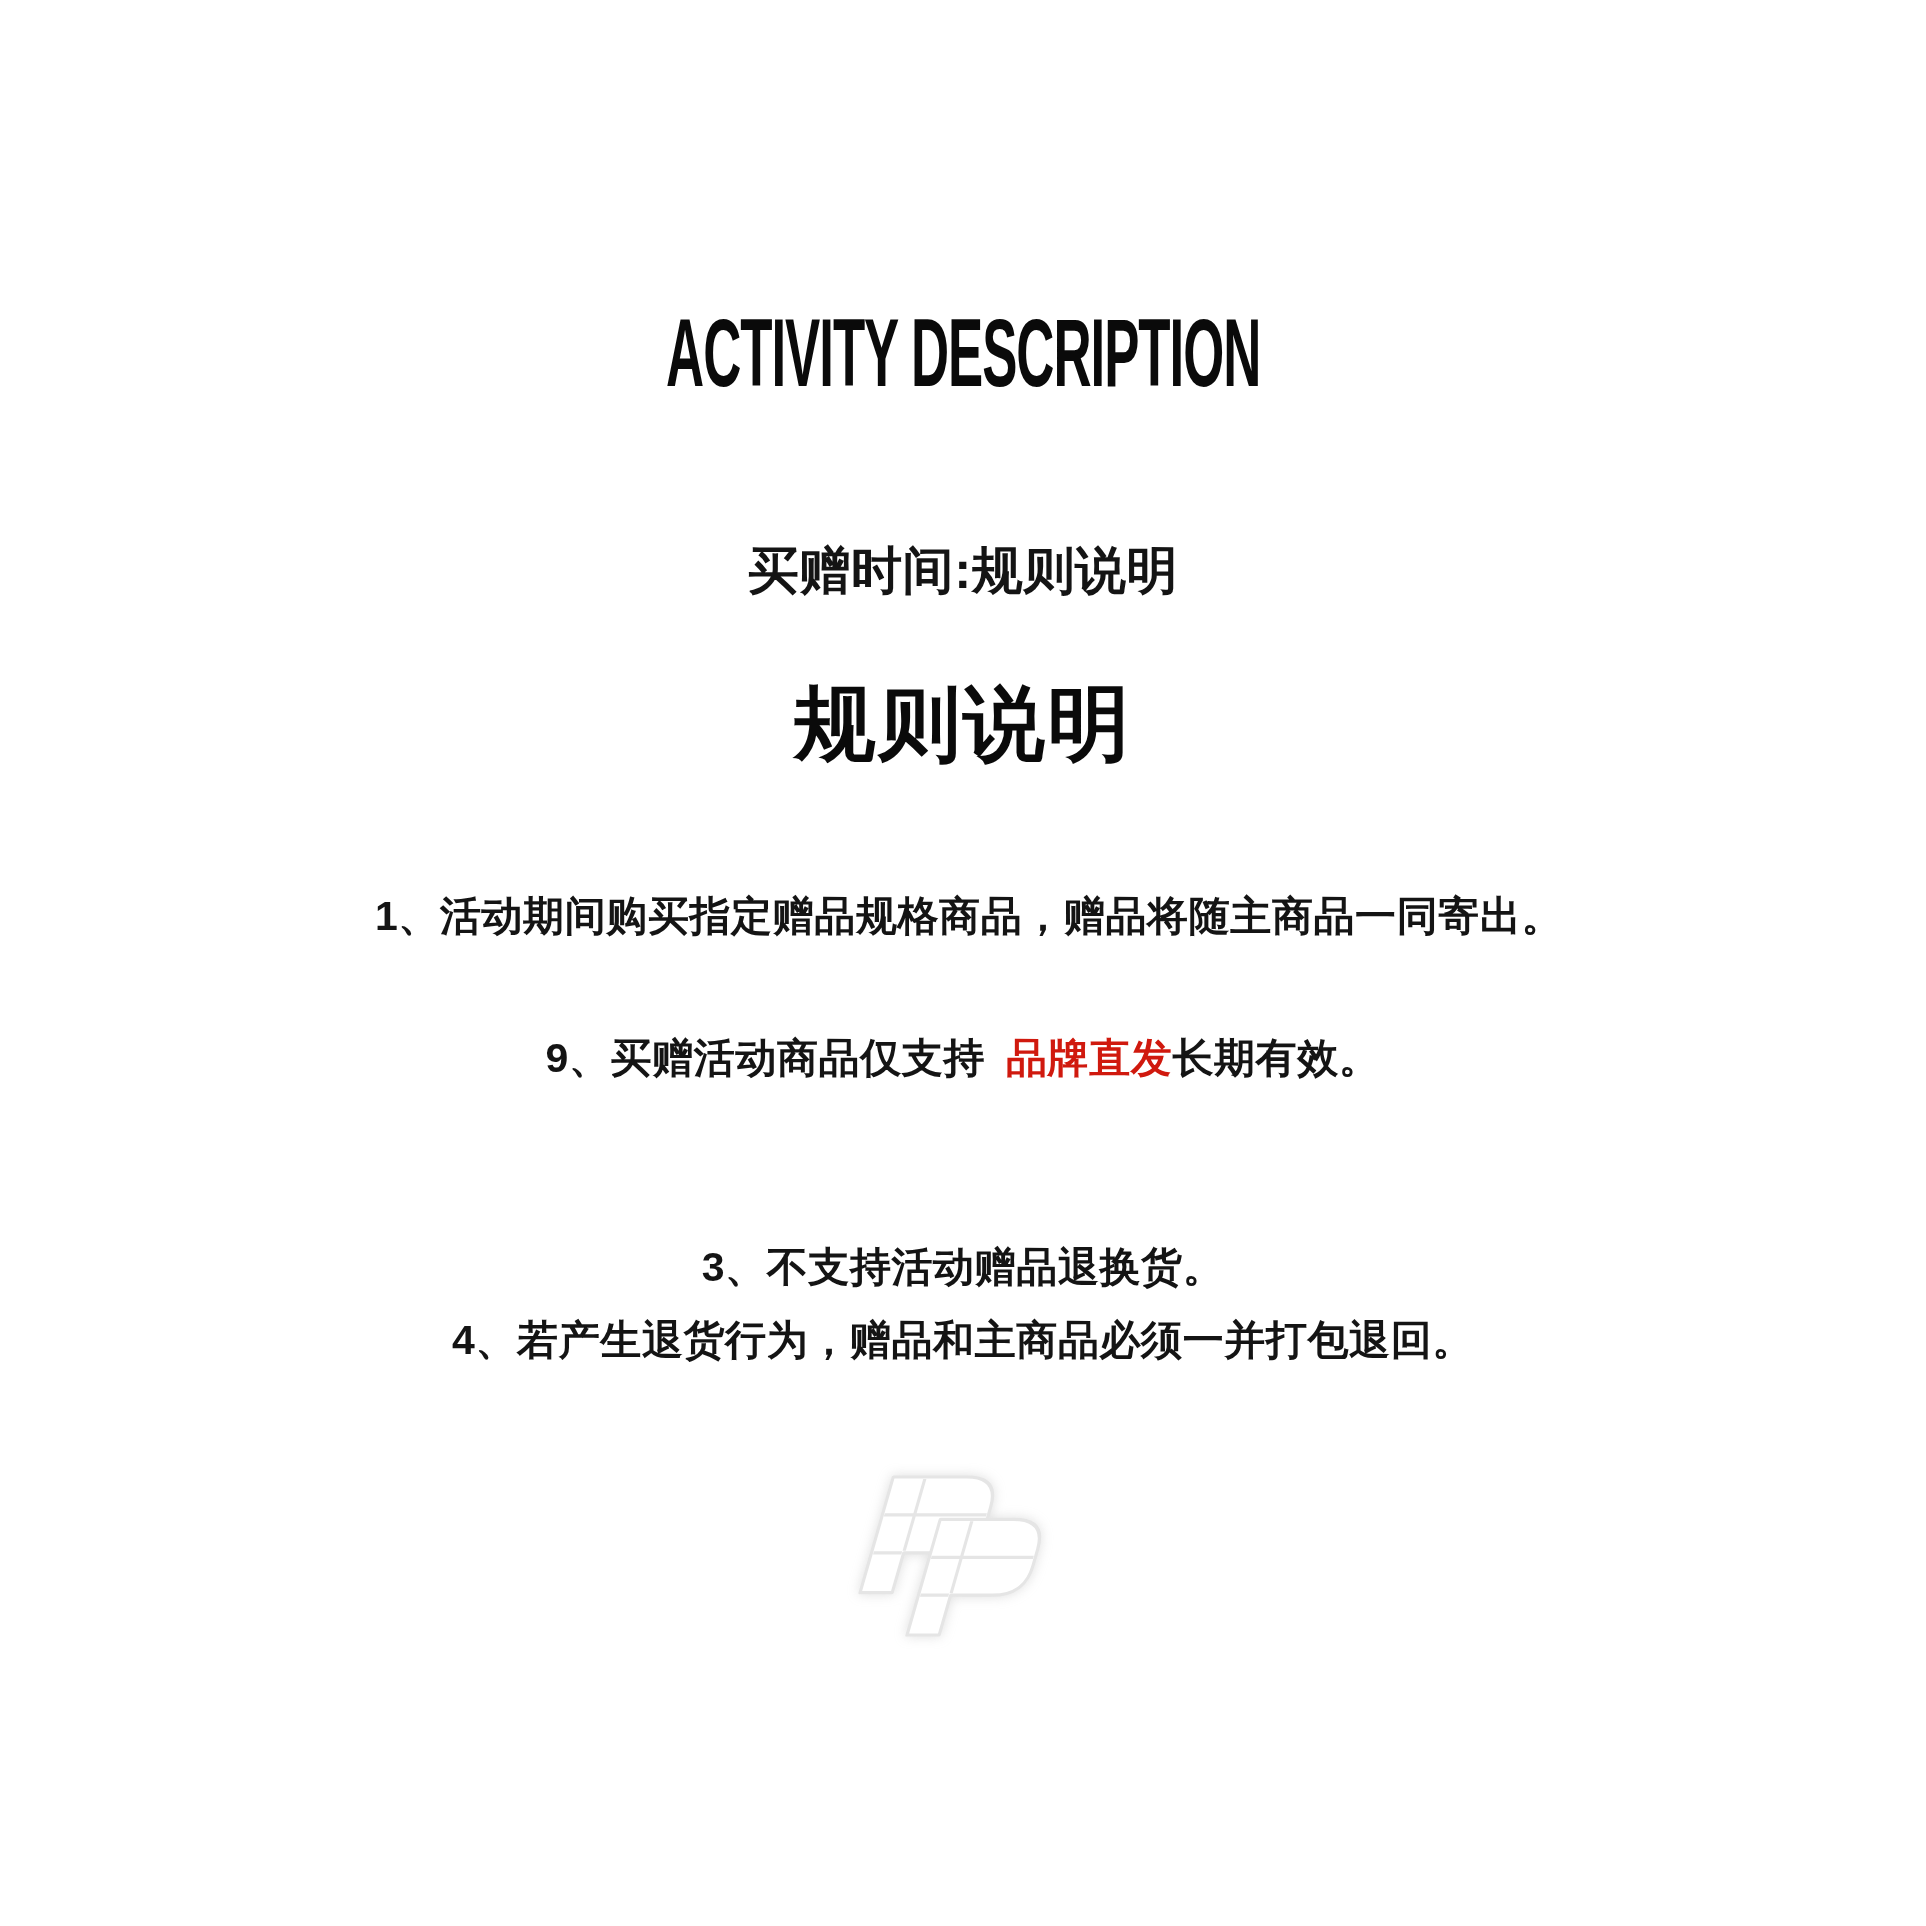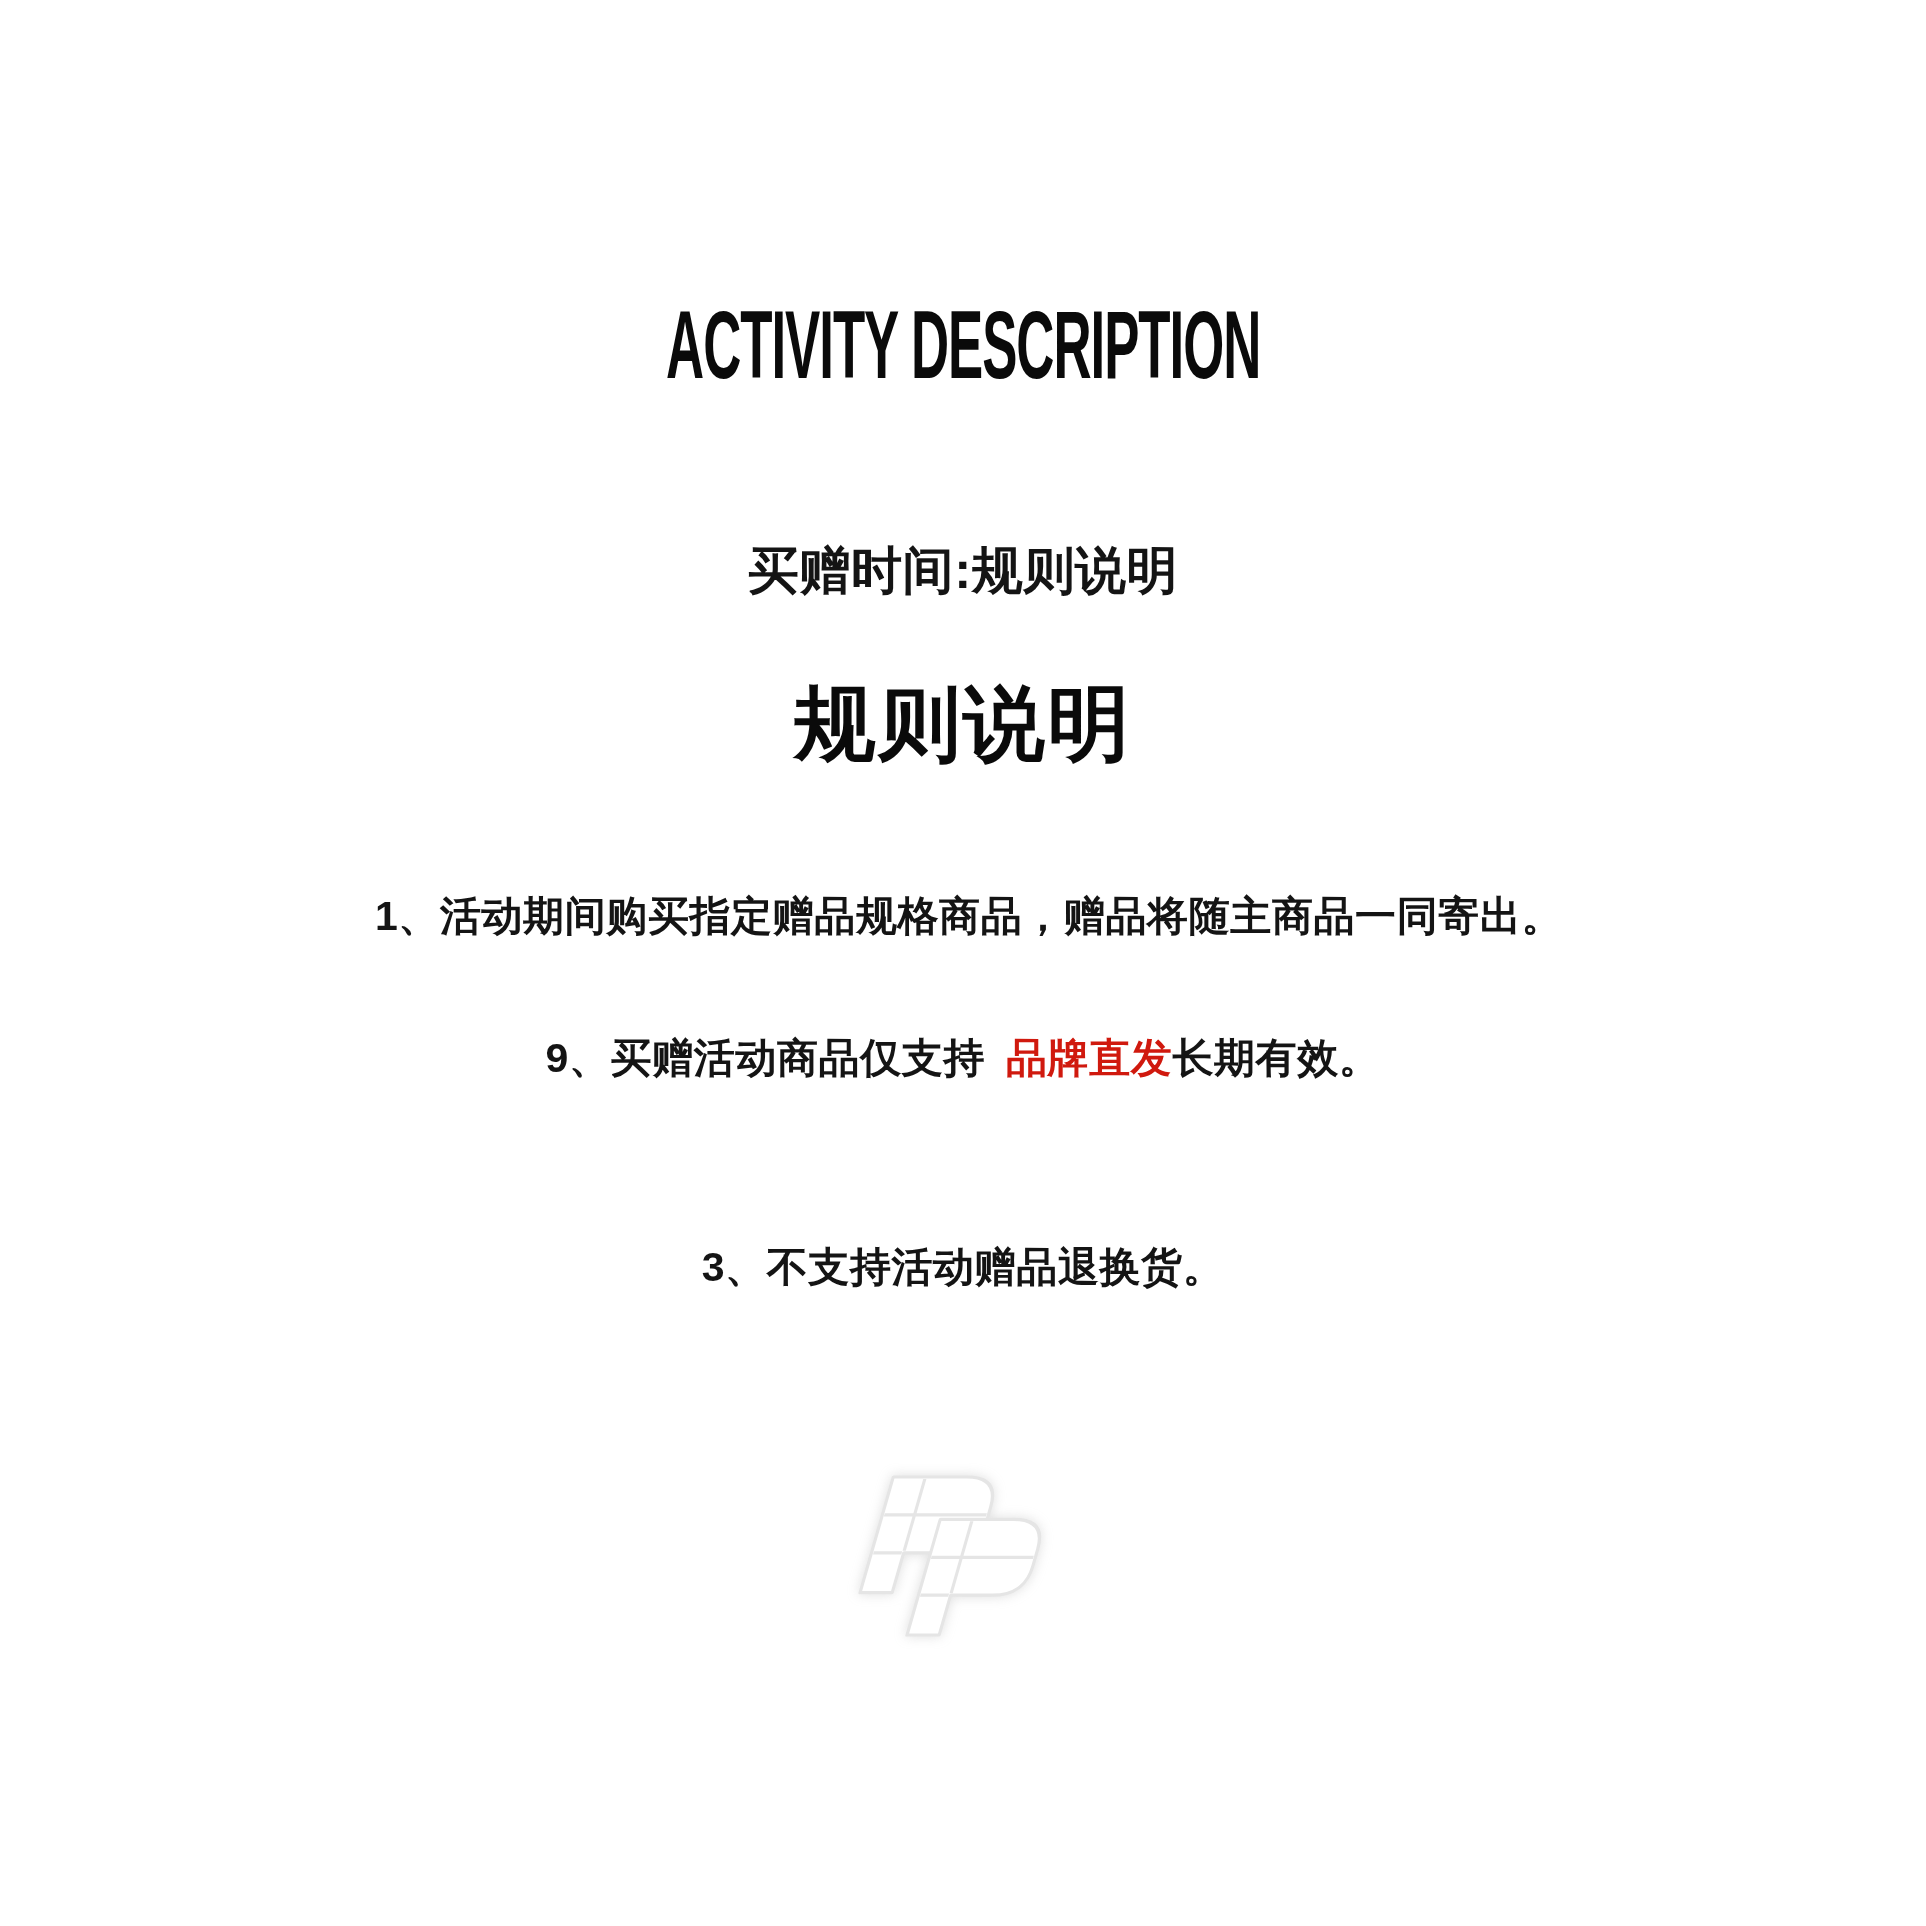--- a/index.html
+++ b/index.html
@@ -9,21 +9,21 @@
     height: 1926px;
     background: var(--bg, #ffffff);
     overflow: hidden;
     font-family: "Liberation Sans", sans-serif;
     color: var(--text, #141414);
     text-align: center;
   }
   .abs { position: absolute; left: 0; right: 0; }
 
   
-  .title-en { top: 297px; }
+  .title-en { top: 305px; }
   .title-en .condensed {
     display: inline-block;
     font-size: 96px;
     line-height: 96px;
     font-weight: 800;
     letter-spacing: -1.9px;
     white-space: nowrap;
     transform: scaleX(0.55);
     transform-origin: center top;
     color: #0a0a0a;
@@ -102,20 +102,23 @@
   </div>
 
   <div class="abs rule rule-2">
     <span>9、买赠活动商品仅支持</span><span class="em">品牌直发</span><span>长期有效。</span>
   </div>
 
   <div class="abs rule rule-3">
     <span>3、不支持活动赠品退换货。</span>
   </div>
 
+  <div class="abs rule rule-4">
+    <span>4、若产生退货行为，赠品和主商品必须一并打包退回。</span>
+  </div>
 
   <div class="watermark">
     <svg width="212" height="162" viewBox="0 0 330 252" xmlns="http://www.w3.org/2000/svg">
       <defs>
         <g id="p-glyph">
           <path d="M0,0 L115,0 Q165,0 165,46 L165,72 Q165,118 115,118 L50,118 L50,180 L0,180 Z"></path>
           <path d="M50,3 L50,115 M3,59 L162,59 M3,118 L47,118" fill="none"></path>
         </g>
       </defs>
       <g transform="translate(58,3) skewX(-16)" fill="#ffffff" stroke="#e5e5e5" stroke-width="5" stroke-linejoin="round">

